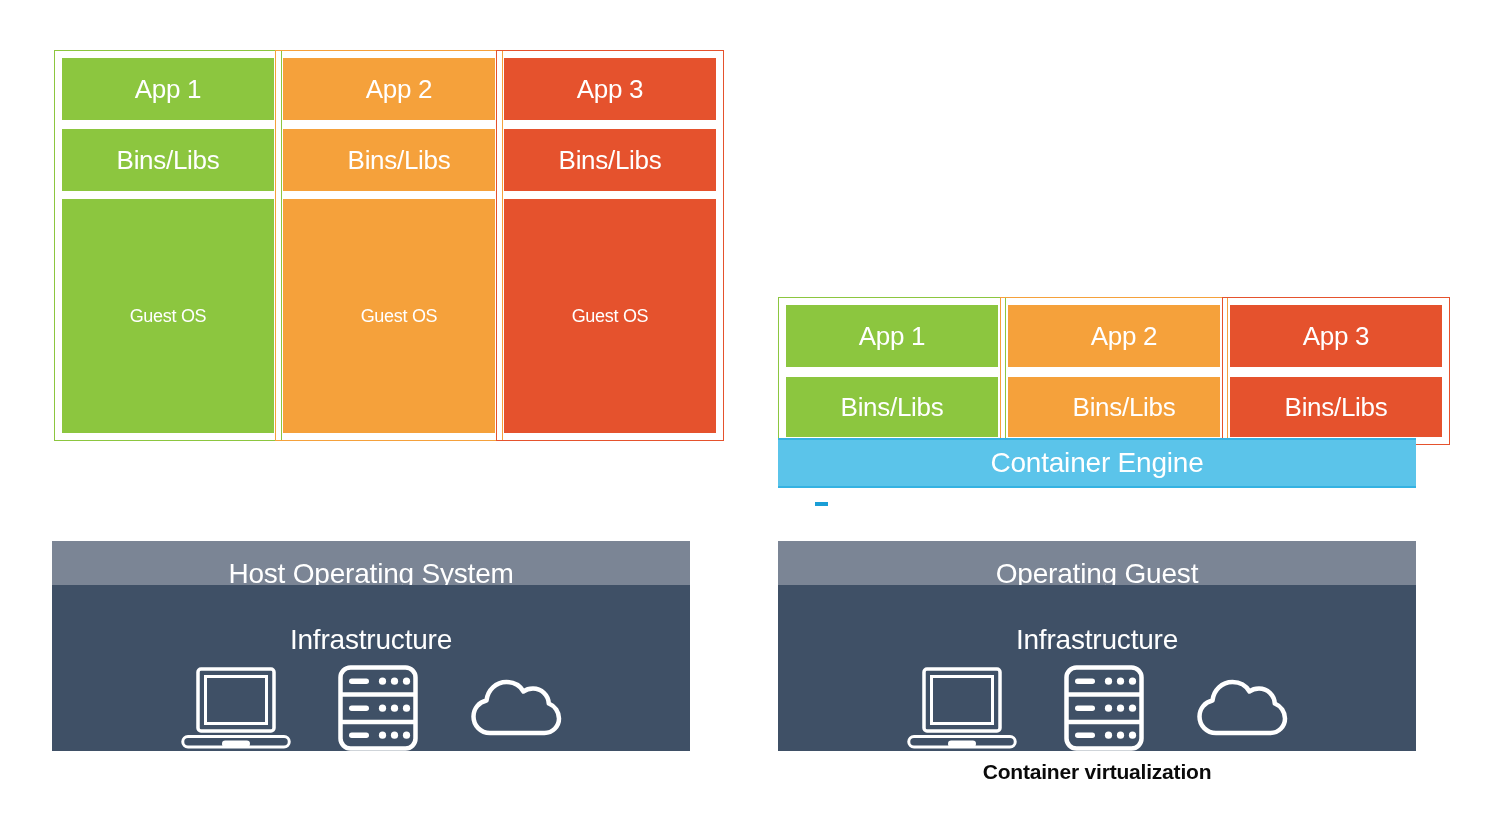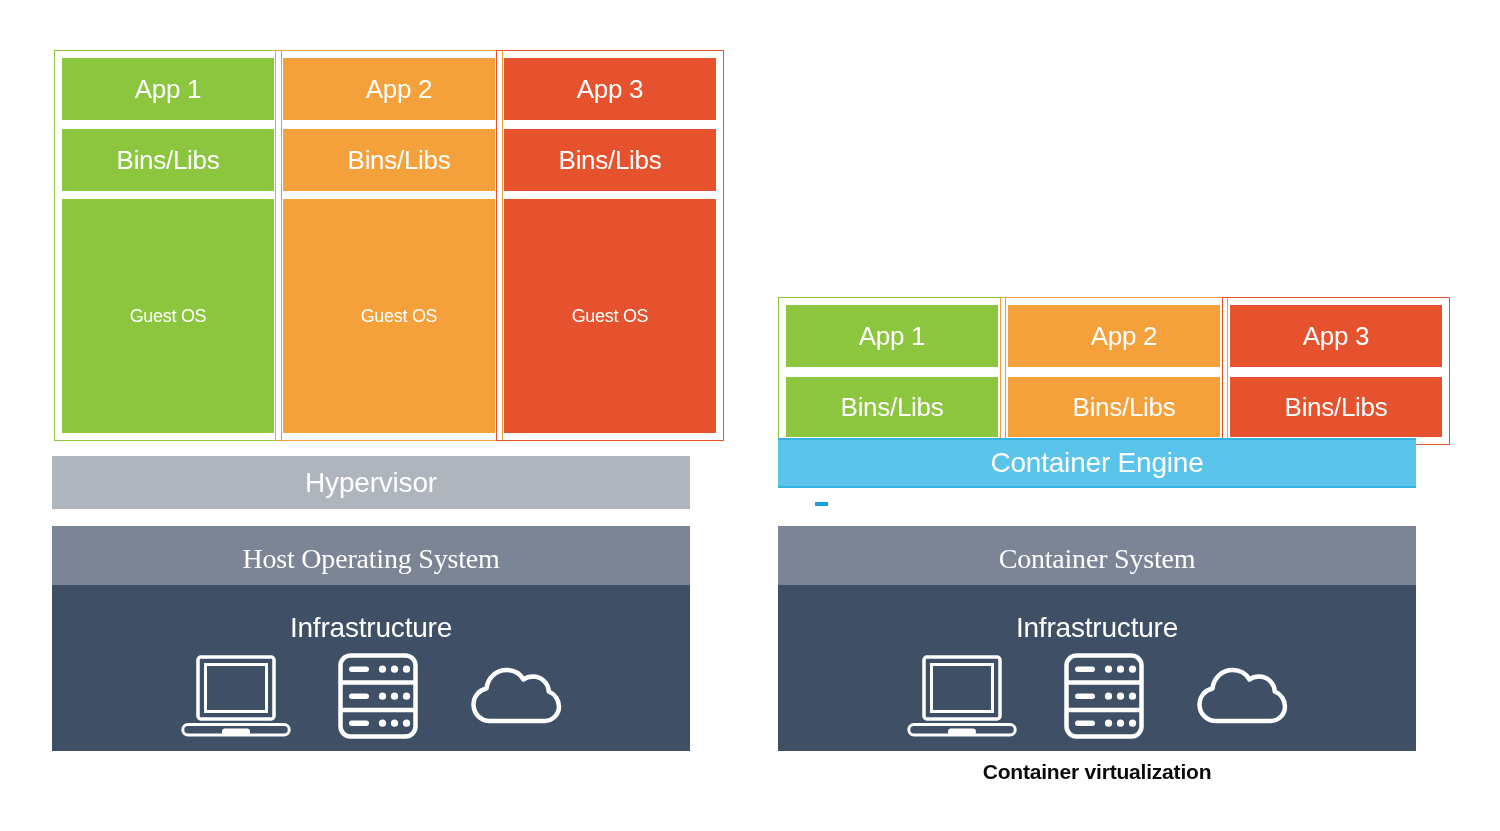--- a/index.html
+++ b/index.html
@@ -41,24 +41,24 @@
     position:absolute;left:0;width:638px;box-sizing:border-box;
     display:flex;align-items:center;justify-content:center;
     color:var(--white-label,#ffffff);font-size:28px;letter-spacing:-0.2px;
   }
   .bar-hypervisor{top:406px;height:53px;background:var(--gray-light,#AFB5BD);}
   .bar-engine{
     top:388px;height:50px;background:var(--blue,#5BC4EA);
     border-top:2px solid var(--blue-edge,#35B2E2);
     border-bottom:2px solid var(--blue-edge,#35B2E2);
   }
-  .bar-os{top:476px;height:65px;background:var(--gray-medium,#7B8595);font-family:Liberation Serif, serif;}
+  .bar-os{top:491px;height:65px;background:var(--gray-medium,#7B8595);}
   .bar-infra{
     top:535px;height:166px;background:var(--slate,#3F5066);
-    flex-direction:column;justify-content:center;
+    flex-direction:column;justify-content:flex-end;
   }
   .infra-label{height:46px;display:flex;align-items:center;margin-top:8px;}
   .icons-row{display:flex;align-items:center;gap:46px;margin-top:2px;}
   .icons-row svg{display:block;}
 
   .engine-mark{
     position:absolute;left:37px;top:452px;width:13px;height:4px;
     background:var(--blue-mark,#1A9ED6);
   }
 
@@ -89,21 +89,20 @@
       <div class="seg seg-bins">Bins/Libs</div>
       <div class="seg seg-guest">Guest OS</div>
     </div>
 
     <div class="stack vm-stack stack-3 red">
       <div class="seg seg-app">App 3</div>
       <div class="seg seg-bins">Bins/Libs</div>
       <div class="seg seg-guest">Guest OS</div>
     </div>
 
-    <div class="bar bar-hypervisor">Hypervisor</div>
     <div class="bar bar-os">Host Operating System</div>
 
     <div class="bar bar-infra">
       <div class="infra-label">Infrastructure</div>
       <div class="icons-row">
         <span>
           <svg width="112" height="82" viewBox="0 0 112 82">
             <rect x="18" y="2" width="76" height="62" rx="3" fill="none" stroke="#fff" stroke-width="3.5"></rect>
             <rect x="25.5" y="9.5" width="61" height="47" fill="none" stroke="#fff" stroke-width="3"></rect>
             <path d="M8 69.5 h96 a5.25 5.25 0 0 1 0 10.5 h-96 a5.25 5.25 0 0 1 0 -10.5 z" fill="none" stroke="#fff" stroke-width="3"></path>
@@ -151,21 +150,21 @@
       <div class="seg seg-bins">Bins/Libs</div>
     </div>
 
     <div class="stack ct-stack stack-3 red">
       <div class="seg seg-app">App 3</div>
       <div class="seg seg-bins">Bins/Libs</div>
     </div>
 
     <div class="bar bar-engine">Container Engine</div>
     <div class="engine-mark"></div>
-    <div class="bar bar-os">Container System</div>
+    <div class="bar bar-os">Operating Guest</div>
 
     <div class="bar bar-infra">
       <div class="infra-label">Infrastructure</div>
       <div class="icons-row">
         <span>
           <svg width="112" height="82" viewBox="0 0 112 82">
             <rect x="18" y="2" width="76" height="62" rx="3" fill="none" stroke="#fff" stroke-width="3.5"></rect>
             <rect x="25.5" y="9.5" width="61" height="47" fill="none" stroke="#fff" stroke-width="3"></rect>
             <path d="M8 69.5 h96 a5.25 5.25 0 0 1 0 10.5 h-96 a5.25 5.25 0 0 1 0 -10.5 z" fill="none" stroke="#fff" stroke-width="3"></path>
             <rect x="42" y="73.5" width="28" height="6.5" rx="3.2" fill="#fff"></rect>

